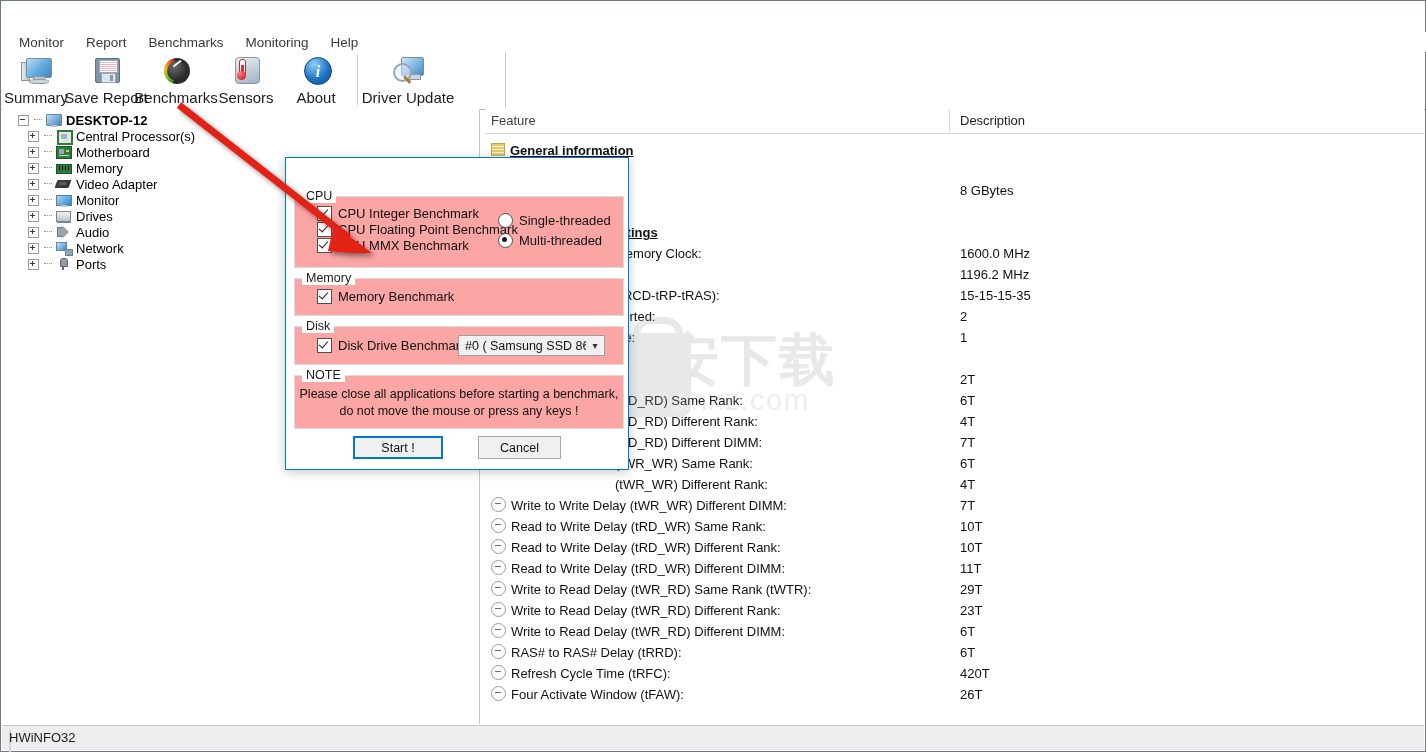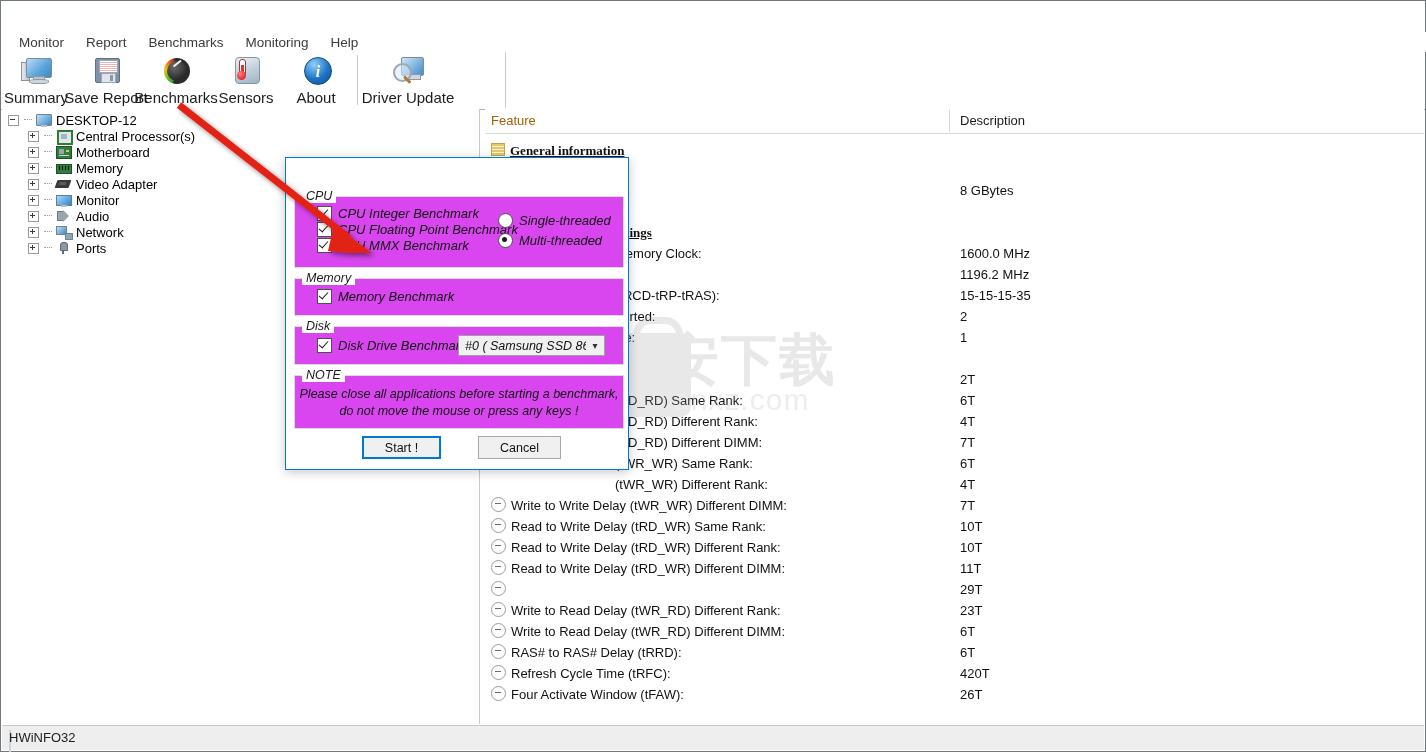--- a/index.html
+++ b/index.html
@@ -65,21 +65,21 @@
   .ic-drv-base{position:absolute;left:13px;top:18px;width:14px;height:4px;background:#cfd6dd;border:1px solid #8e99a3;}
   .ic-mag{position:absolute;left:1px;top:7px;width:15px;height:15px;border-radius:50%;border:2px solid #9aa7b4;background:rgba(215,233,248,.55);}
   .ic-mag-h{position:absolute;left:12px;top:19px;width:9px;height:3px;background:#b07a3c;transform:rotate(45deg);transform-origin:0 50%;border-radius:1px;}
   .ic-chip{position:absolute;left:6px;top:6px;width:20px;height:15px;background:#2b2b2b;transform:skewX(-20deg);border-radius:2px;box-shadow:0 1px 0 #111;}
   .ic-chip:after{content:"";position:absolute;left:4px;top:4px;width:12px;height:7px;background:#4a4a4a;}
   .ic-chip-pin{position:absolute;background:#cf3b2b;width:3px;height:2px;}
 
   
   .tree{position:absolute;left:1px;top:108px;width:477px;bottom:27px;background:#fff;border-right:1px solid #c9c9c9;overflow:hidden;}
   .tree-row{display:flex;align-items:center;height:16px;padding-left:10px;font-size:13px;color:#000;white-space:nowrap;cursor:default;}
-  .tree-row.root{padding-left:6px;}
+  .tree-row.root{padding-left:16px;font-weight:bold;}
   .tree-row.child{padding-left:26px;}
   .exp{width:9px;height:9px;border:1px solid #9a9a9a;background:#fff;position:relative;margin-right:5px;flex:0 0 auto;}
   .exp:before{content:"";position:absolute;left:1px;top:3px;width:5px;height:1px;background:#3c3c3c;}
   .exp.plus:after{content:"";position:absolute;left:3px;top:1px;width:1px;height:5px;background:#3c3c3c;}
   .dots{width:8px;height:1px;border-top:1px dotted #9a9a9a;margin-right:3px;flex:0 0 auto;}
   .ti{width:16px;height:14px;position:relative;margin-right:5px;flex:0 0 auto;}
   .ti-desktop{position:absolute;left:1px;top:1px;width:14px;height:10px;background:linear-gradient(135deg,#bfe0f8,#3d87c4);border:1px solid #6d8496;border-radius:1px;}
   .ti-desktop:after{content:"";position:absolute;left:4px;top:10px;width:6px;height:2px;background:#b8c2cb;}
   .ti-cpu{position:absolute;left:2px;top:1px;width:12px;height:11px;background:#dfe6ec;border:2px solid #2f7d32;}
   .ti-cpu:after{content:"";position:absolute;left:2px;top:2px;width:6px;height:5px;background:#9fb6c7;}
@@ -103,31 +103,31 @@
   .ti-aud{position:absolute;left:2px;top:2px;width:5px;height:8px;background:#9aa6ae;border:1px solid #6f7b83;}
   .ti-aud:after{content:"";position:absolute;left:5px;top:-2px;border-left:6px solid #9aa6ae;border-top:6px solid transparent;border-bottom:6px solid transparent;}
   .ti-net{position:absolute;left:1px;top:1px;width:9px;height:7px;background:linear-gradient(135deg,#bfe0f8,#3d87c4);border:1px solid #6d8496;}
   .ti-net i{position:absolute;left:8px;top:6px;width:6px;height:5px;background:#8fa6b5;border:1px solid #6d8496;}
   .ti-prt{position:absolute;left:5px;top:1px;width:6px;height:7px;background:#8e9aa3;border:1px solid #5f6b73;border-radius:3px 3px 0 0;}
   .ti-prt:after{content:"";position:absolute;left:1px;top:7px;width:2px;height:4px;background:#5f6b73;}
 
   
   .rpanel{position:absolute;left:484px;top:108px;right:1px;bottom:27px;background:#fff;overflow:hidden;}
   .rhead{position:relative;height:24px;border-bottom:1px solid #d8d8d8;}
-  .rhead .h-feature{position:absolute;left:6px;top:4px;font-size:13px;color:#a16207;}
+  .rhead .h-feature{position:absolute;left:6px;top:4px;font-size:13px;color:#404040;}
   .rhead .h-desc{position:absolute;left:475px;top:4px;font-size:13px;color:#1b1b1b;}
   .rhead .h-div{position:absolute;left:464px;top:1px;width:1px;height:22px;background:#d8d8d8;}
   .rows{position:relative;}
   .row{position:absolute;left:0;height:21px;line-height:21px;white-space:nowrap;}
   .row .f{position:absolute;left:6px;font-size:13px;color:#111;}
   .row .d{position:absolute;left:475px;font-size:13px;color:#111;}
   .bullet{display:inline-block;width:13px;height:13px;border-radius:50%;border:1px solid #9b9b9b;background:#fff;position:relative;vertical-align:-2px;margin-right:5px;}
   .bullet:after{content:"";position:absolute;left:2.5px;top:5px;width:6px;height:1px;background:#6d6d6d;}
   .sect-ico{display:inline-block;width:12px;height:11px;vertical-align:-1px;margin-right:5px;background:repeating-linear-gradient(#e8c96a,#e8c96a 2px,#fdf3d4 2px,#fdf3d4 3px);border:1px solid #c0a34e;}
-  .sect{font-weight:bold;text-decoration:underline;font-family:Liberation Serif, serif;}
+  .sect{font-weight:bold;text-decoration:underline;}
 
   
   .wm{position:absolute;left:600px;top:320px;width:240px;height:110px;opacity:.22;pointer-events:none;}
   .wm-bag{position:absolute;left:10px;top:12px;width:80px;height:84px;background:#9b9b9b;border-radius:10px;}
   .wm-bag:after{content:"";position:absolute;left:22px;top:-16px;width:36px;height:30px;border:7px solid #9b9b9b;border-bottom:none;border-radius:18px 18px 0 0;}
   .wm-txt{position:absolute;left:62px;top:2px;font-size:56px;color:#9b9b9b;font-weight:bold;letter-spacing:2px;font-family:"DejaVu Sans",sans-serif;}
   .wm-sub{position:absolute;left:72px;top:62px;font-size:30px;color:#b0b0b0;letter-spacing:1px;}
 
   
   .status{position:absolute;left:1px;right:1px;bottom:1px;height:24px;background:#eeeeee;border-top:1px solid #c9c9c9;}
@@ -135,21 +135,21 @@
   .status-grip{position:absolute;left:0;top:0;width:2px;height:24px;background:#d2d2d2;}
 
   
   .dlg{position:absolute;left:284px;top:156px;width:344px;height:313px;background:#fff;border:1px solid #0078d7;box-sizing:border-box;box-shadow:0 2px 10px rgba(0,0,0,.22);}
   .dlg-title{position:relative;height:30px;}
   .dlg-title .t{position:absolute;left:8px;top:6px;font-size:14px;color:#1b1b1b;}
   .dlg-close{position:absolute;right:0;top:0;width:40px;height:29px;display:flex;align-items:center;justify-content:center;}
   .dlg-close .x{position:relative;width:12px;height:12px;}
   .dlg-close .x:before,.dlg-close .x:after{content:"";position:absolute;left:0;top:5px;width:13px;height:1px;background:#3f3f3f;}
   .dlg-close .x:before{transform:rotate(45deg);} .dlg-close .x:after{transform:rotate(-45deg);}
-  .grp{position:absolute;border:1px solid #dcdcdc;background:#d946ef;font-style:italic;}
+  .grp{position:absolute;border:1px solid #dcdcdc;background:#fca5a5;}
   .grp-lbl{position:absolute;top:-8px;left:7px;background:#fff;padding:0 4px;font-size:12.5px;color:#1b1b1b;}
   .cbrow{position:absolute;display:flex;align-items:center;font-size:13px;color:#111;white-space:nowrap;}
   .cb{width:13px;height:13px;border:1px solid #4f4f4f;background:#fff;margin-right:6px;position:relative;flex:0 0 auto;}
   .cb.checked:after{content:"";position:absolute;left:3px;top:0px;width:4px;height:8px;border:solid #1b1b1b;border-width:0 1.6px 1.6px 0;transform:rotate(42deg);}
   .rbrow{position:absolute;display:flex;align-items:center;font-size:13px;color:#111;white-space:nowrap;}
   .rb{width:13px;height:13px;border:1px solid #4f4f4f;border-radius:50%;background:#fff;margin-right:6px;position:relative;flex:0 0 auto;}
   .rb.sel:after{content:"";position:absolute;left:3px;top:3px;width:5px;height:5px;border-radius:50%;background:#1b1b1b;}
   .combo{position:absolute;height:21px;border:1px solid #a0a0a0;background:#f0f0f0;display:flex;align-items:center;box-sizing:border-box;}
   .combo .cv{font-size:12.5px;color:#111;padding-left:6px;overflow:hidden;white-space:nowrap;flex:1;}
   .combo .ca{width:18px;text-align:center;font-size:10px;color:#333;}
@@ -302,20 +302,28 @@
 
     <div class="tree-row child">
       <span class="exp plus"></span>
       <span class="dots"></span>
       <span class="ti">
           <i class="ti-mon"></i>
         </span>
       <span>Monitor</span>
     </div>
 
+    <div class="tree-row child">
+      <span class="exp plus"></span>
+      <span class="dots"></span>
+      <span class="ti">
+          <i class="ti-drv"></i>
+        </span>
+      <span>Drives</span>
+    </div>
 
     <div class="tree-row child">
       <span class="exp plus"></span>
       <span class="dots"></span>
       <span class="ti">
           <i class="ti-aud"></i>
         </span>
       <span>Audio</span>
     </div>
 
@@ -429,21 +437,21 @@
         <span class="f"><span class="bullet"></span><span>Read to Write Delay (tRD_WR) Different Rank:</span></span>
         <span class="d">10T</span>
       </div>
 
       <div class="row" style="top:424px">
         <span class="f"><span class="bullet"></span><span>Read to Write Delay (tRD_WR) Different DIMM:</span></span>
         <span class="d">11T</span>
       </div>
 
       <div class="row" style="top:445px">
-        <span class="f"><span class="bullet"></span></span>
+        <span class="f"><span class="bullet"></span><span>Write to Read Delay (tWR_RD) Same Rank (tWTR):</span></span>
         <span class="d">29T</span>
       </div>
 
       <div class="row" style="top:466px">
         <span class="f"><span class="bullet"></span><span>Write to Read Delay (tWR_RD) Different Rank:</span></span>
         <span class="d">23T</span>
       </div>
 
       <div class="row" style="top:487px">
         <span class="f"><span class="bullet"></span><span>Write to Read Delay (tWR_RD) Different DIMM:</span></span>
@@ -521,21 +529,21 @@
         <span class="ca">▾</span>
       </div>
     </div>
 
     <div class="grp" style="left:8px;top:217px;width:328px;height:52px">
       <span class="grp-lbl">NOTE</span>
       <span class="note-line" style="top:11px">Please close all applications before starting a benchmark,</span>
       <span class="note-line" style="top:28px">do not move the mouse or press any keys  !</span>
     </div>
 
-    <div class="btn primary" style="left:76px;top:278px;width:79px">Start !</div>
+    <div class="btn primary" style="left:67px;top:278px;width:90px">Start !</div>
     <div class="btn" style="left:192px;top:278px;width:83px">Cancel</div>
   </div>
 
   <svg class="arrow" viewBox="0 0 1426 752">
     <defs>
       <filter id="shd" x="-30%" y="-30%" width="180%" height="180%">
         <feDropShadow dx="3" dy="3" stdDeviation="2.6" flood-color="#000" flood-opacity="0.45"></feDropShadow>
       </filter>
     </defs>
     <g filter="url(#shd)">

